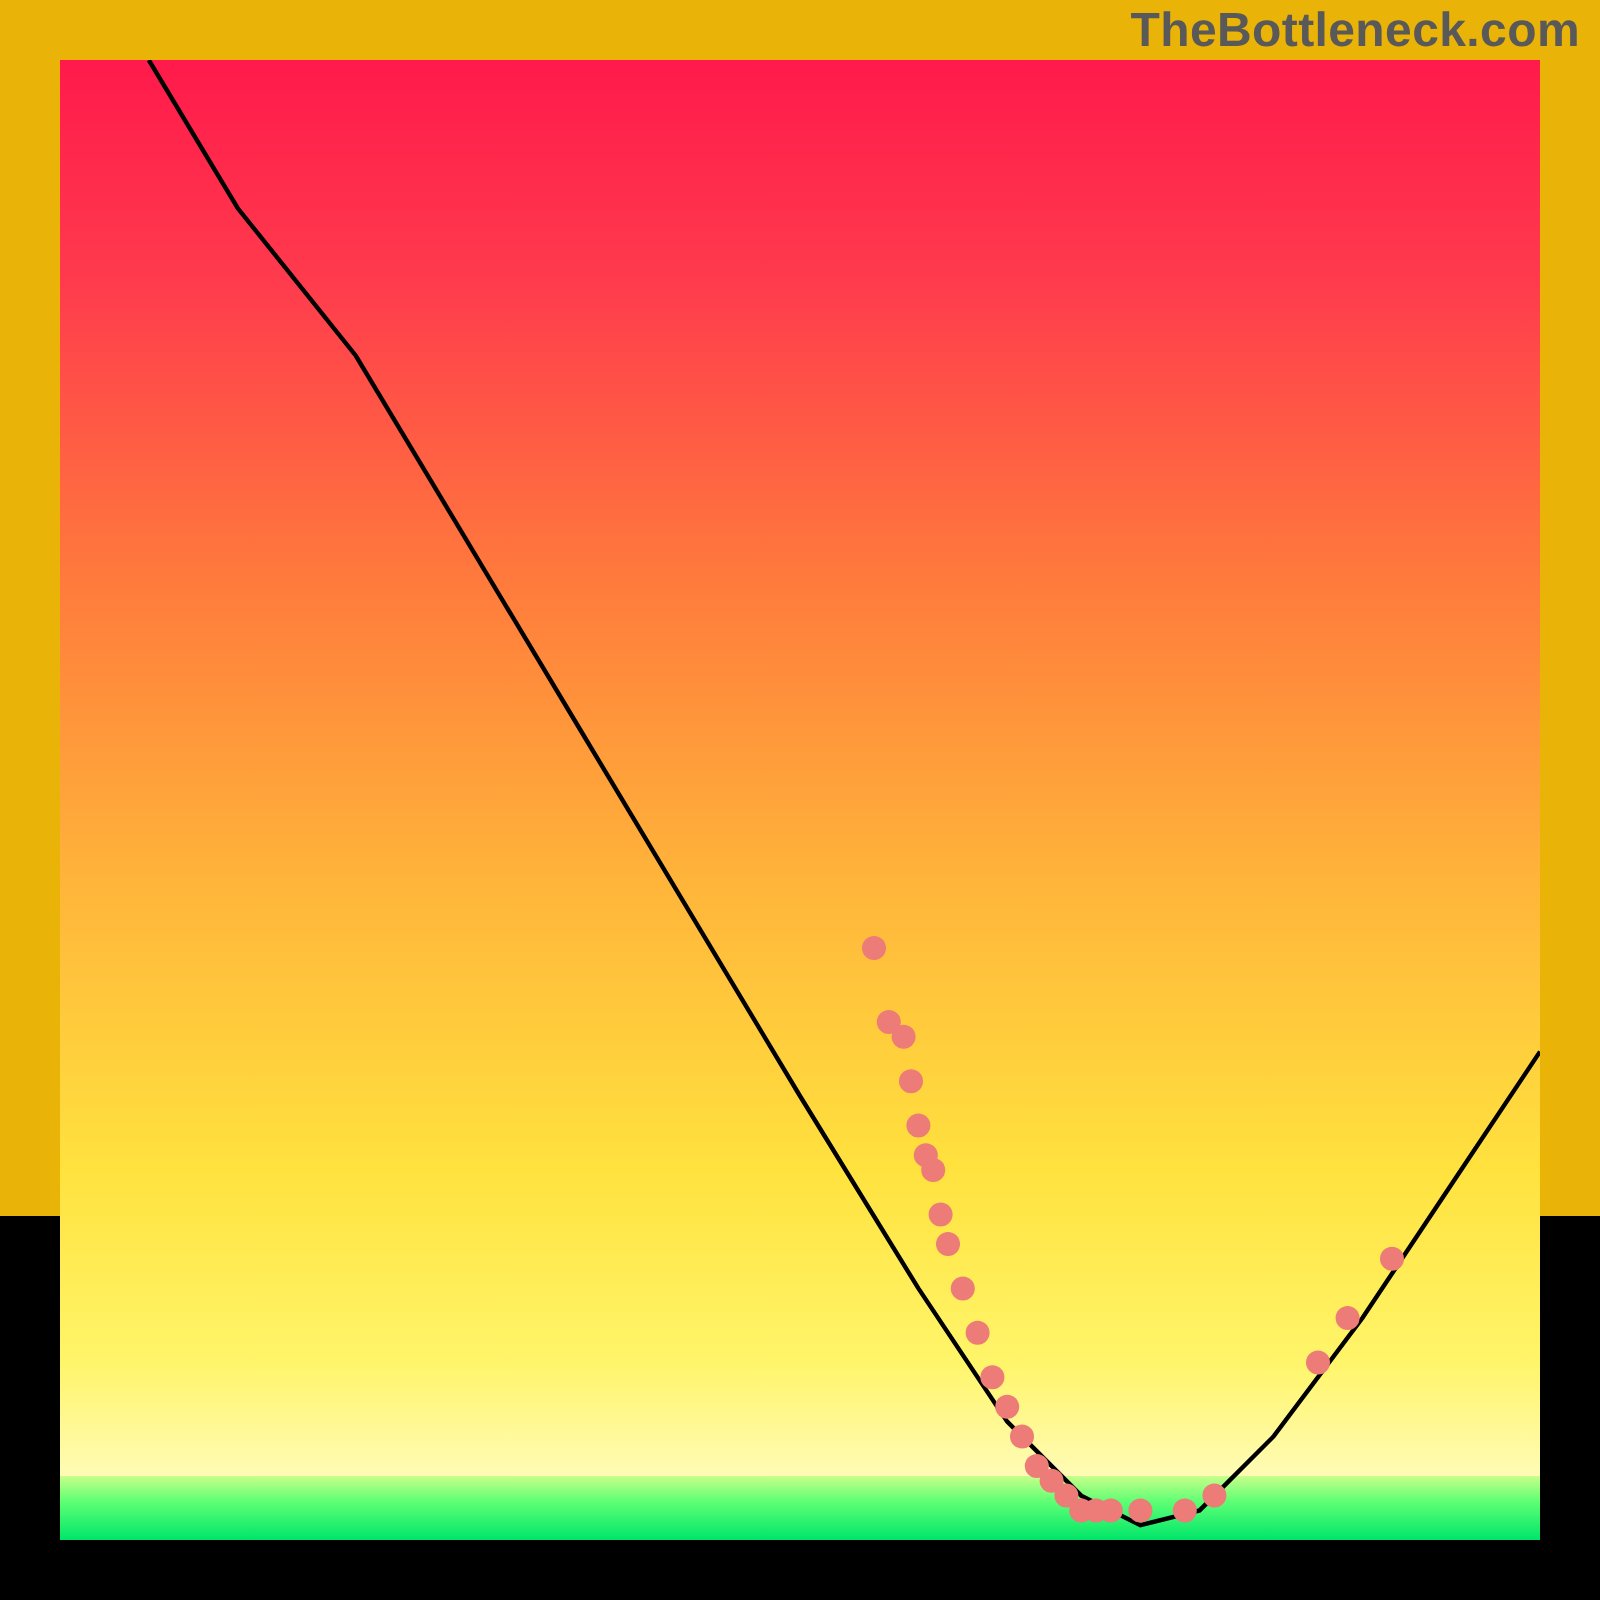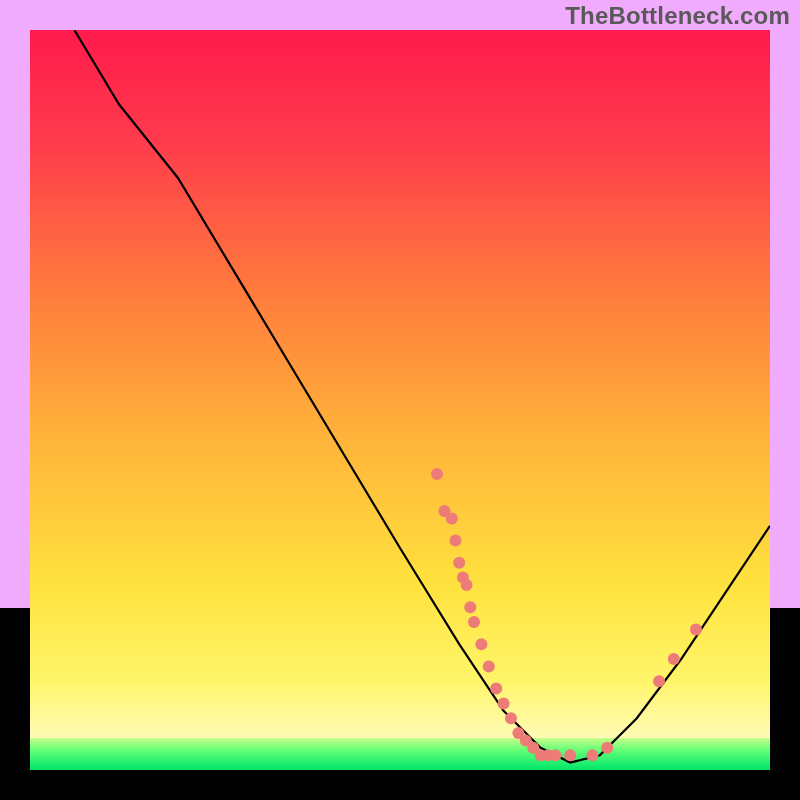--- a/index.html
+++ b/index.html
@@ -8,21 +8,21 @@
     width: 800px;
     height: 800px;
     background: #000;
     overflow: hidden;
     font-family: Arial, Helvetica, sans-serif;
   }
   .stage {
     position: relative;
     width: 800px;
     height: 608px;
-    background: #f0abfc;
+    background: #eab308;
   }
   .watermark {
     position: absolute;
     top: 2px;
     right: 10px;
     color: #595959;
     font-size: 24px;
     font-weight: 600;
     letter-spacing: 0.2px;
     z-index: 10;

